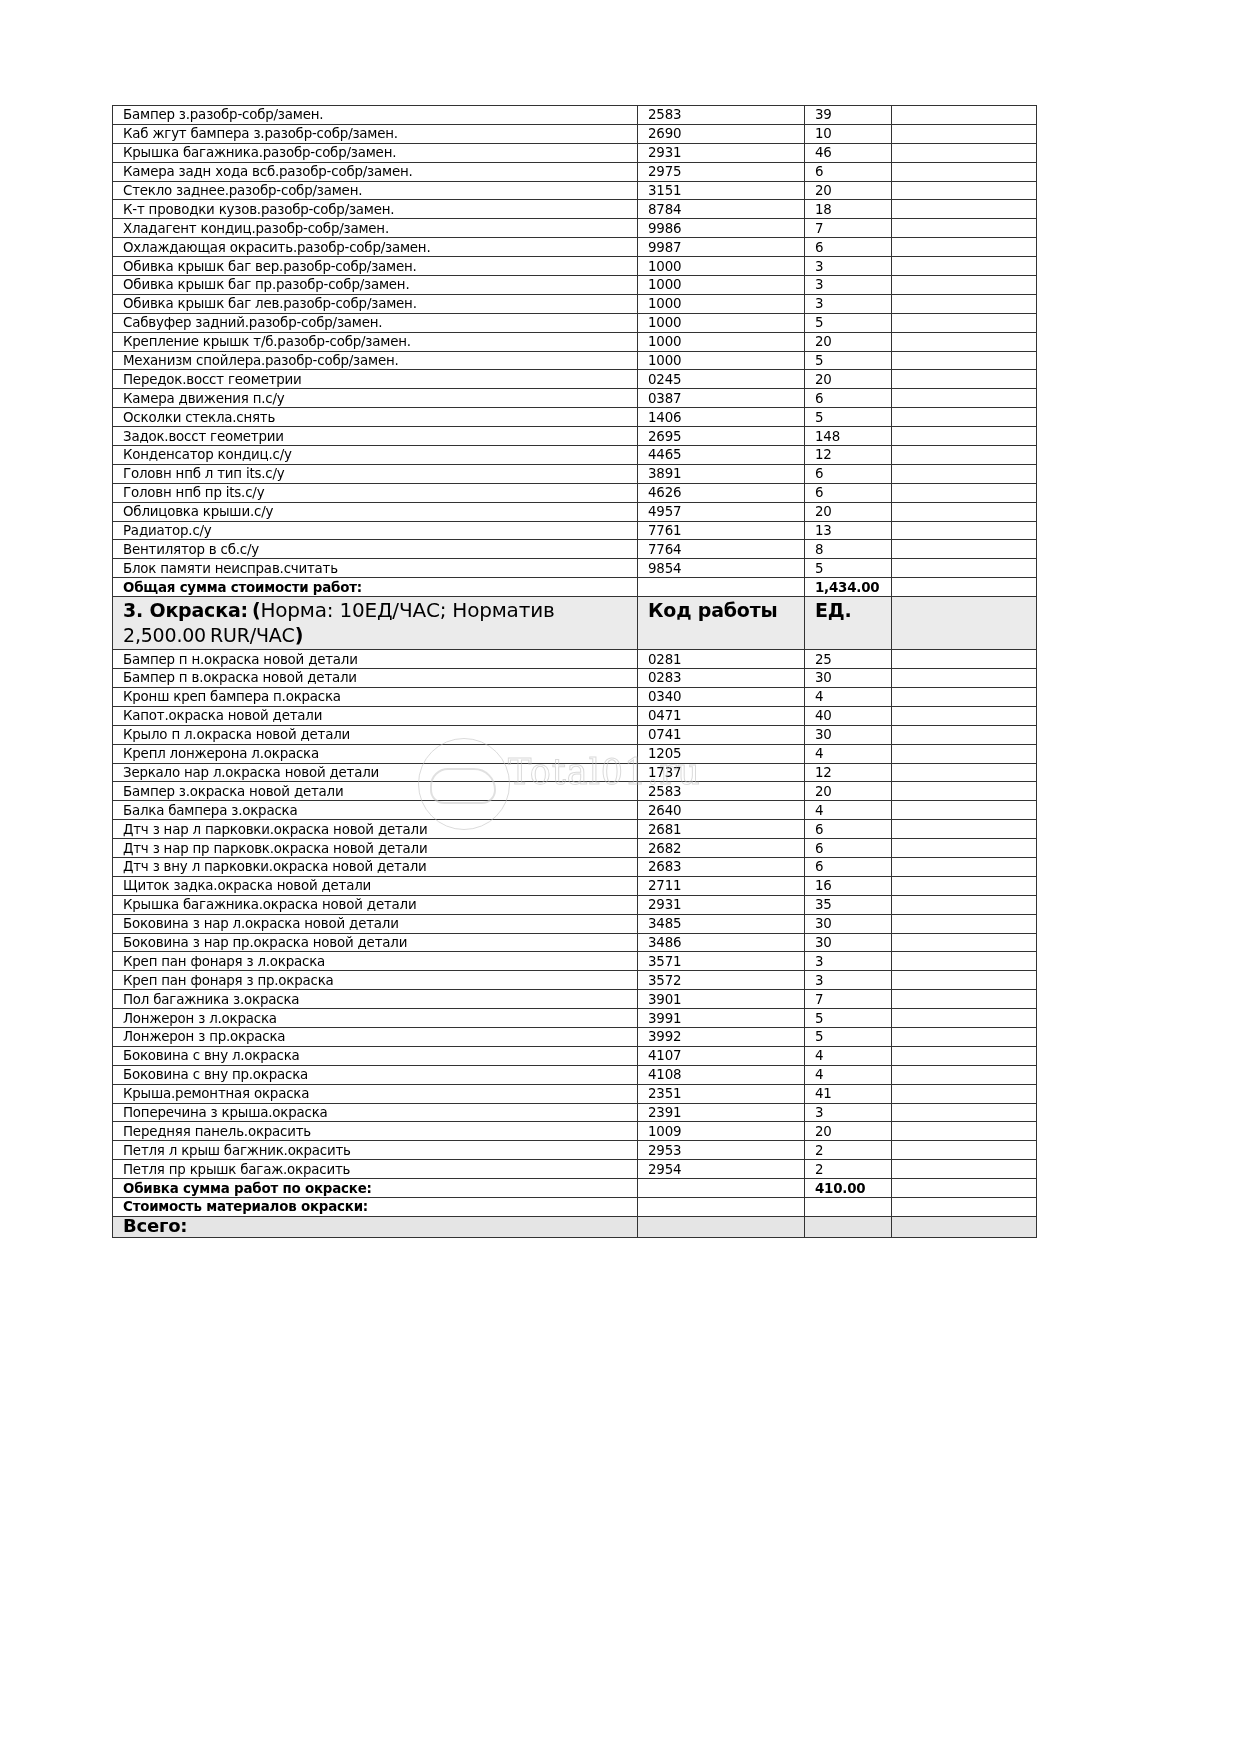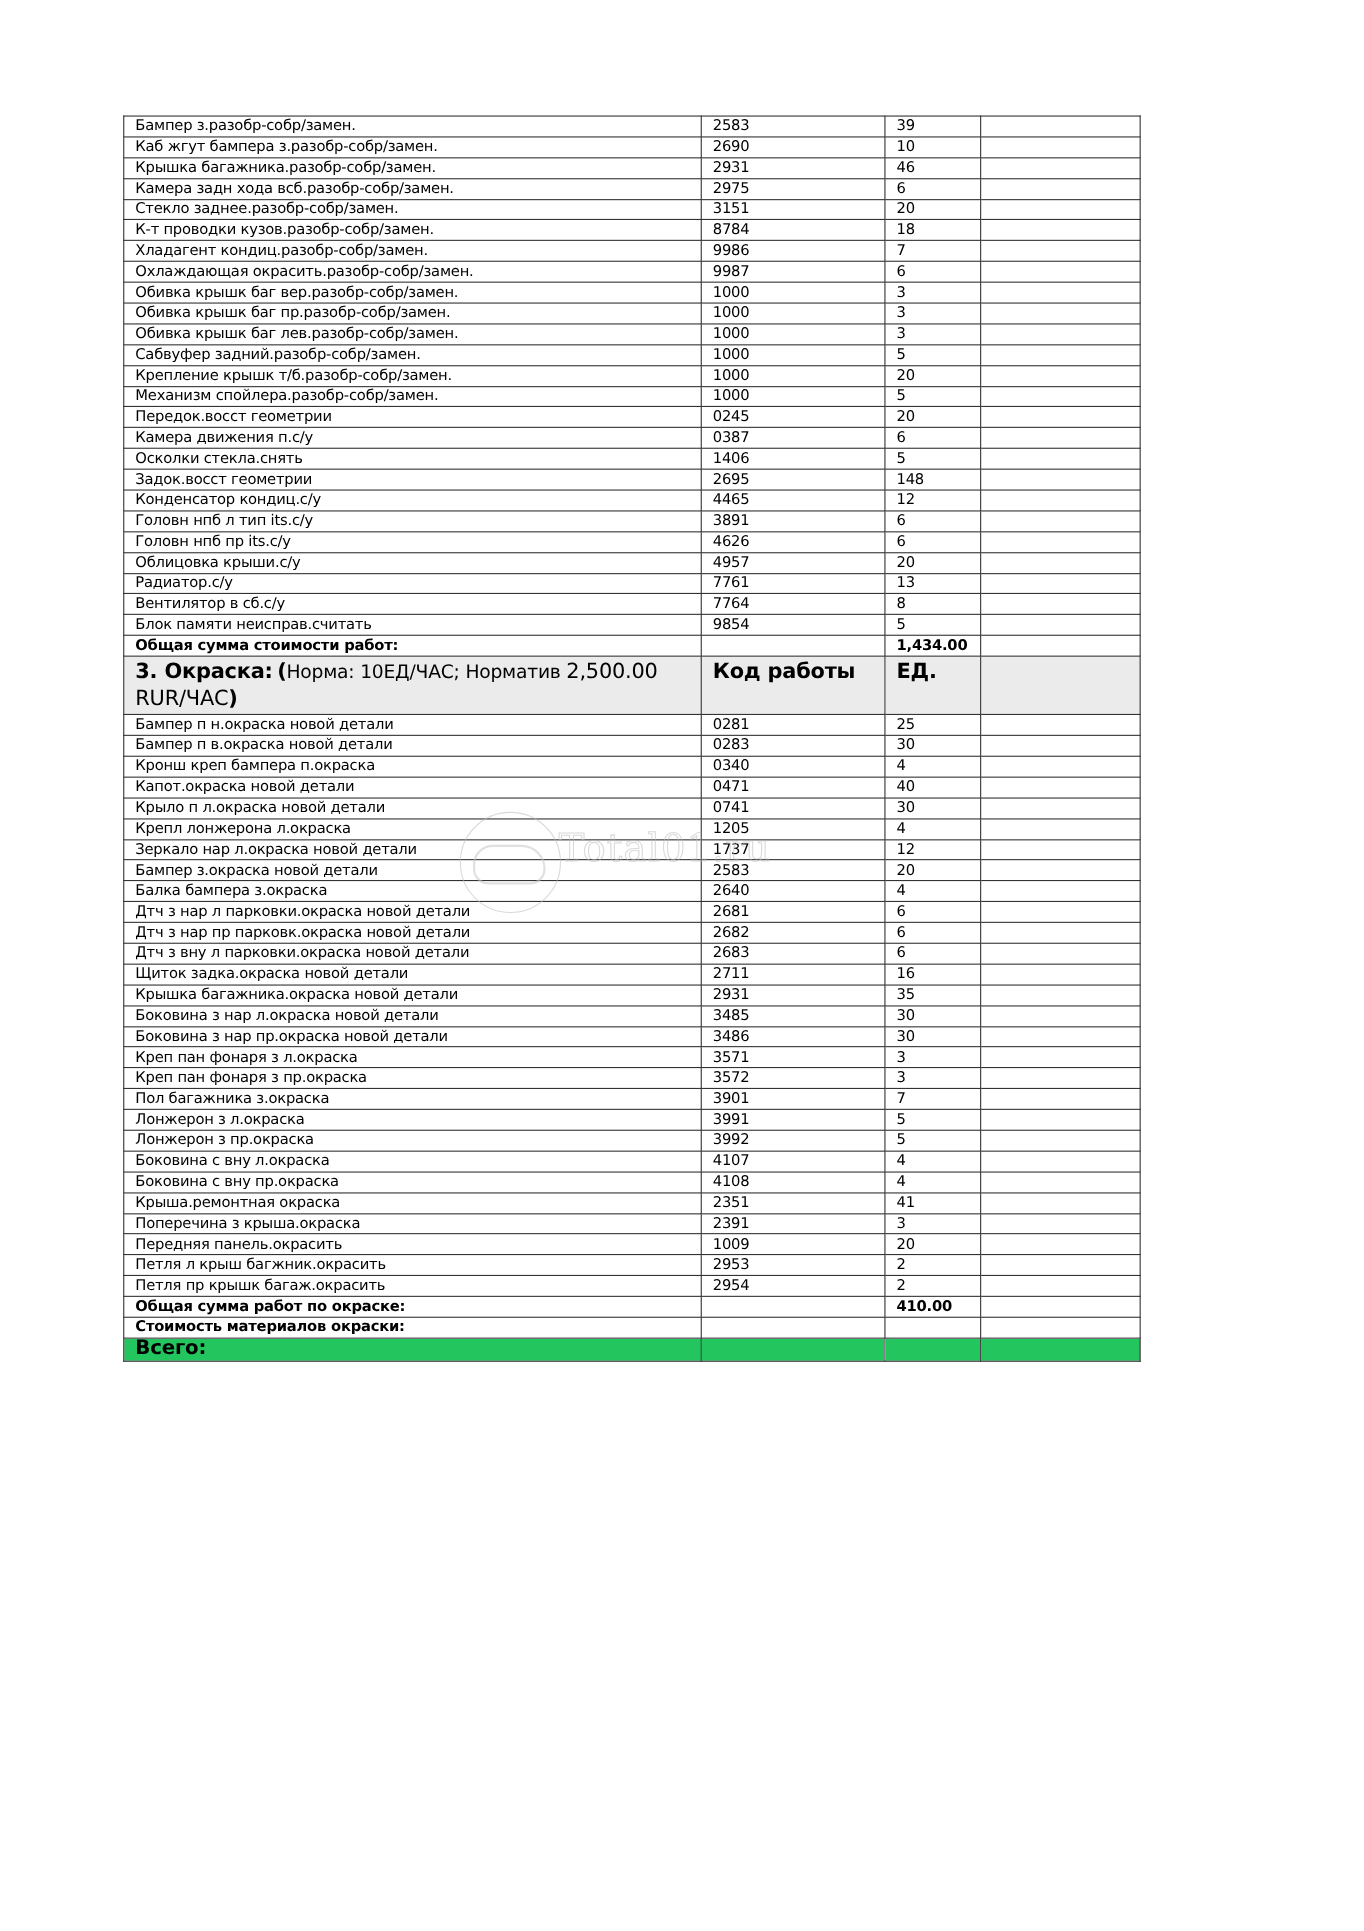--- a/index.html
+++ b/index.html
@@ -53,33 +53,33 @@
       vertical-align: top;
       padding-top: 2px;
       white-space: normal;
       line-height: 23px;
     }
     tr.section .sec-title {
       font-size: 19px;
       font-weight: bold;
     }
     tr.section .sec-norm {
-      font-size: 17px;
+      font-size: 20px;
       font-weight: normal;
     }
     tr.section .paren {
       font-size: 19px;
       font-weight: bold;
     }
     tr.section .col-head {
       font-size: 19px;
       font-weight: bold;
     }
     tr.grand td {
-      background: #22c55e;
+      background: #e5e5e5;
       height: 20px;
     }
     tr.grand .grand-label {
       font-size: 18px;
       font-weight: bold;
     }
 
     .watermark {
       position: absolute;
       left: 418px;
@@ -460,21 +460,21 @@
           <td></td>
         </tr>
         <tr>
           <td>Петля пр крышк багаж.окрасить</td>
           <td>2954</td>
           <td>2</td>
           <td></td>
         </tr>
 
       <tr class="total">
-        <td>Общая сумма работ по окраске:</td>
+        <td>Обивка сумма работ по окраске:</td>
         <td></td>
         <td>410.00</td>
         <td></td>
       </tr>
 
       <tr class="total">
         <td>Стоимость материалов окраски:</td>
         <td></td>
         <td></td>
         <td></td>

